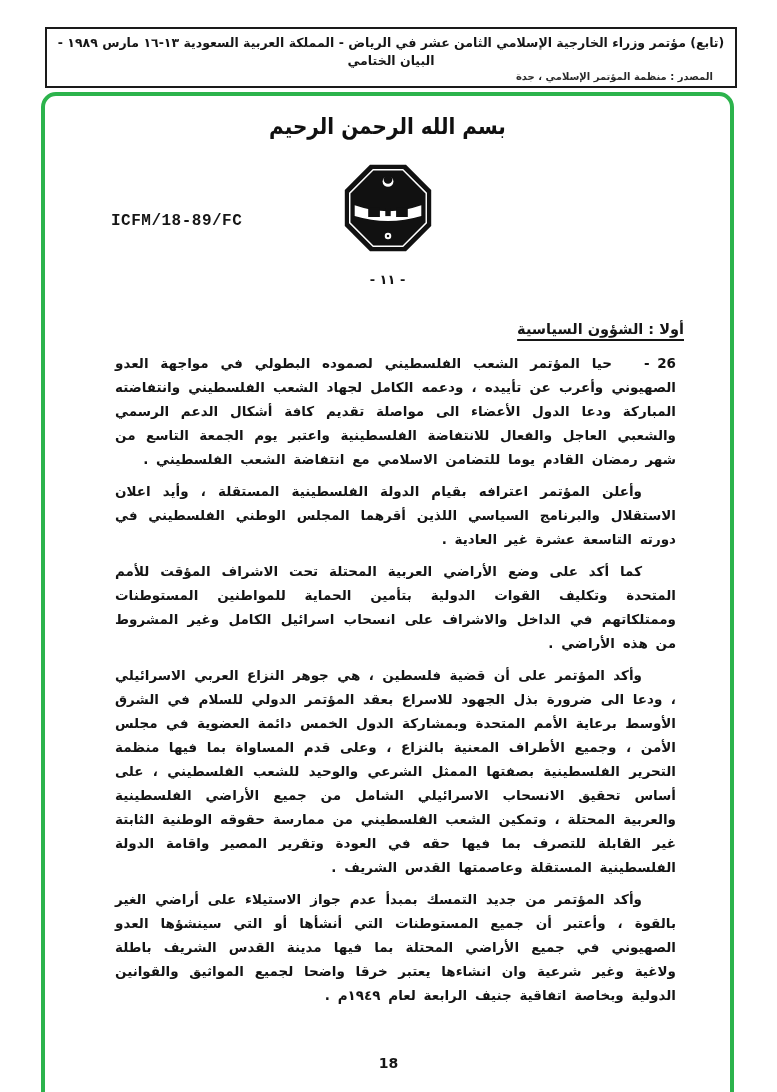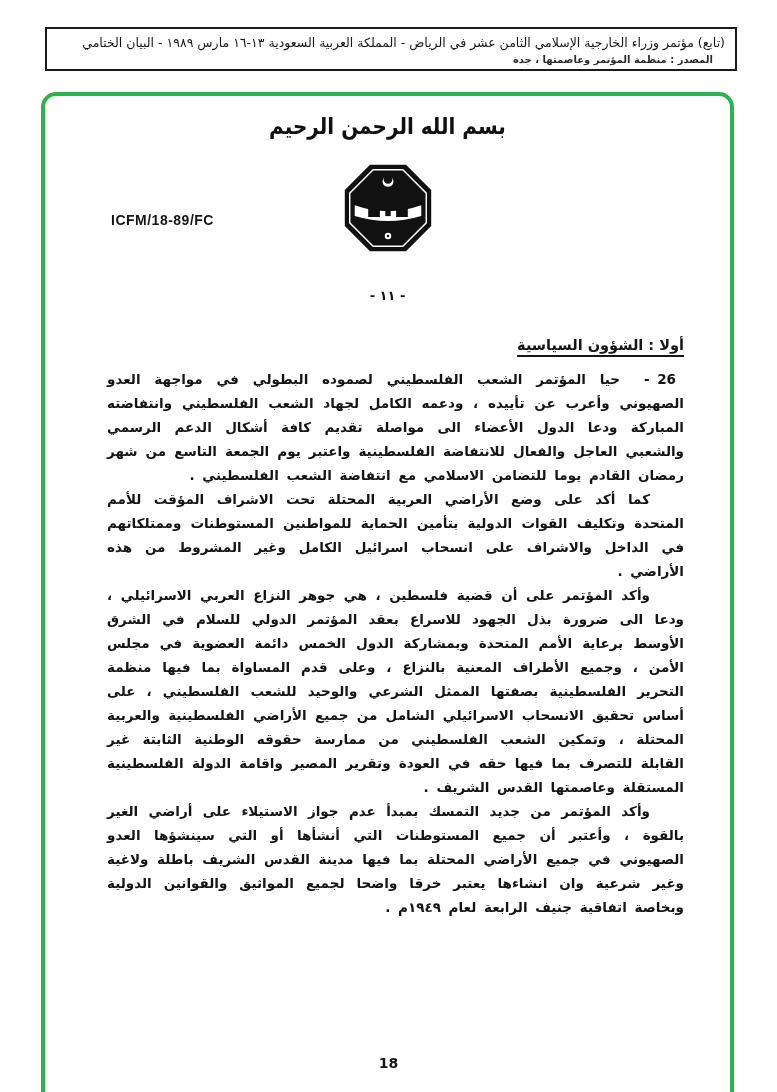--- a/index.html
+++ b/index.html
@@ -10,66 +10,66 @@
     background:#ffffff; color:var(--ink);
     font-family:"DejaVu Sans", sans-serif; overflow:hidden;
   }
 
   
   .header-box {
     position:absolute; top:27px; left:45px; right:40px;
     border:2px solid #1a1a1a; background:#fff;
     padding:5px 10px 4px; direction:rtl;
   }
-  .header-title { font-size:12.5px; font-weight:normal; text-align:right; line-height:1.4; }
+  .header-title { font-size:12.5px; font-weight:bold; text-align:center; line-height:1.4; }
   .header-source { font-size:10px; font-weight:bold; color:#2a2a2a; text-align:right; margin-top:2px; padding-right:12px; }
 
   
   .green-frame {
     position:absolute; top:92px; left:41px; width:693px; height:1084px;
     border:4px solid var(--green); border-radius:15px; background:#fff; overflow:hidden;
   }
 
   .bismillah {
     margin-top:18px; text-align:center; font-size:20px; font-weight:bold;
     transform:scaleY(1.12); direction:rtl; color:#101010;
   }
 
   .emblem-row { position:relative; margin-top:24px; height:92px; }
   .emblem { position:absolute; left:50%; top:0; transform:translateX(-50%); width:90px; height:92px; }
   .ref-number {
     position:absolute; left:66px; top:50px; direction:ltr;
-    font-family:Liberation Sans, sans-serif;
-    font-size:14px; font-weight:bold; letter-spacing:.5px;
+    font-family:Liberation Mono, monospace;
+    font-size:16px; font-weight:bold; letter-spacing:.5px;
   }
 
-  .page-marker { margin-top:34px; text-align:center; font-size:13px; font-weight:bold; letter-spacing:1px; }
+  .page-marker { margin-top:18px; text-align:center; font-size:13px; font-weight:bold; letter-spacing:1px; }
 
   .section-heading { direction:rtl; margin:34px 46px 0 0; font-size:14.5px; font-weight:bold; }
   .heading-text { text-decoration:underline; text-underline-offset:5px; text-decoration-thickness:1.5px;margin-left:40px; }
 
   .content {
     position:relative; direction:rtl; margin:14px 46px 0 62px;
     text-align:justify; font-size:13.5px; font-weight:bold;
     line-height:24px; word-spacing:3px; color:#141414;
   }
   .item-number { position:absolute; top:0; right:8px; font-size:13.5px; font-weight:bold; }
-  .para { margin:0; text-indent:34px; }
+  .para { margin:8px; text-indent:34px; }
   .para.first { text-indent:64px; }
 
   .footer-page { position:absolute; top:1055px; left:0; right:0; text-align:center; font-size:14px; font-weight:bold; }
 </style>
 </head>
 <body>
 
 <div class="page">
 
   <div class="header-box">
     <div class="header-title">(تابع) مؤتمر وزراء الخارجية الإسلامي الثامن عشر في الرياض - المملكة العربية السعودية ١٣-١٦ مارس ١٩٨٩ - البيان الختامي</div>
-    <div class="header-source">المصدر : منظمة المؤتمر وعاصمتها ، جدة</div>
+    <div class="header-source">المصدر : منظمة المؤتمر الإسلامي ، جدة</div>
   </div>
 
   <div class="green-frame">
 
     <div class="bismillah">بسم الله الرحمن الرحيم</div>
 
     <div class="emblem-row">
       <div class="ref-number">ICFM/18-89/FC</div>
       <div class="emblem">
         <svg viewBox="0 0 100 100" width="90" height="92" aria-hidden="true">
@@ -89,20 +89,21 @@
 
     <div class="page-marker">- ١١ -</div>
 
     <div class="section-heading">
       <span class="heading-text">أولا : الشؤون السياسية</span>
     </div>
 
     <div class="content">
       <div class="item-number">26 -</div>
       <p class="para first">حيا المؤتمر الشعب الفلسطيني لصموده البطولي في مواجهة العدو الصهيوني وأعرب عن تأييده ، ودعمه الكامل لجهاد الشعب الفلسطيني وانتفاضته المباركة ودعا الدول الأعضاء الى مواصلة تقديم كافة أشكال الدعم الرسمي والشعبي العاجل والفعال للانتفاضة الفلسطينية واعتبر يوم الجمعة التاسع من شهر رمضان القادم يوما للتضامن الاسلامي مع انتفاضة الشعب الفلسطيني .</p>
+      <p class="para">وأعلن المؤتمر اعترافه بقيام الدولة الفلسطينية المستقلة ، وأيد اعلان الاستقلال والبرنامج السياسي اللذين أقرهما المجلس الوطني الفلسطيني في دورته التاسعة عشرة غير العادية .</p>
       <p class="para">كما أكد على وضع الأراضي العربية المحتلة تحت الاشراف المؤقت للأمم المتحدة وتكليف القوات الدولية بتأمين الحماية للمواطنين المستوطنات وممتلكاتهم في الداخل والاشراف على انسحاب اسرائيل الكامل وغير المشروط من هذه الأراضي .</p>
       <p class="para">وأكد المؤتمر على أن قضية فلسطين ، هي جوهر النزاع العربي الاسرائيلي ، ودعا الى ضرورة بذل الجهود للاسراع بعقد المؤتمر الدولي للسلام في الشرق الأوسط برعاية الأمم المتحدة وبمشاركة الدول الخمس دائمة العضوية في مجلس الأمن ، وجميع الأطراف المعنية بالنزاع ، وعلى قدم المساواة بما فيها منظمة التحرير الفلسطينية بصفتها الممثل الشرعي والوحيد للشعب الفلسطيني ، على أساس تحقيق الانسحاب الاسرائيلي الشامل من جميع الأراضي الفلسطينية والعربية المحتلة ، وتمكين الشعب الفلسطيني من ممارسة حقوقه الوطنية الثابتة غير القابلة للتصرف بما فيها حقه في العودة وتقرير المصير واقامة الدولة الفلسطينية المستقلة وعاصمتها القدس الشريف .</p>
       <p class="para">وأكد المؤتمر من جديد التمسك بمبدأ عدم جواز الاستيلاء على أراضي الغير بالقوة ، وأعتبر أن جميع المستوطنات التي أنشأها أو التي سينشؤها العدو الصهيوني في جميع الأراضي المحتلة بما فيها مدينة القدس الشريف باطلة ولاغية وغير شرعية وان انشاءها يعتبر خرقا واضحا لجميع المواثيق والقوانين الدولية وبخاصة اتفاقية جنيف الرابعة لعام ١٩٤٩م .</p>
     </div>
 
   </div>
 
   <div class="footer-page">18</div>
 
 </div>

